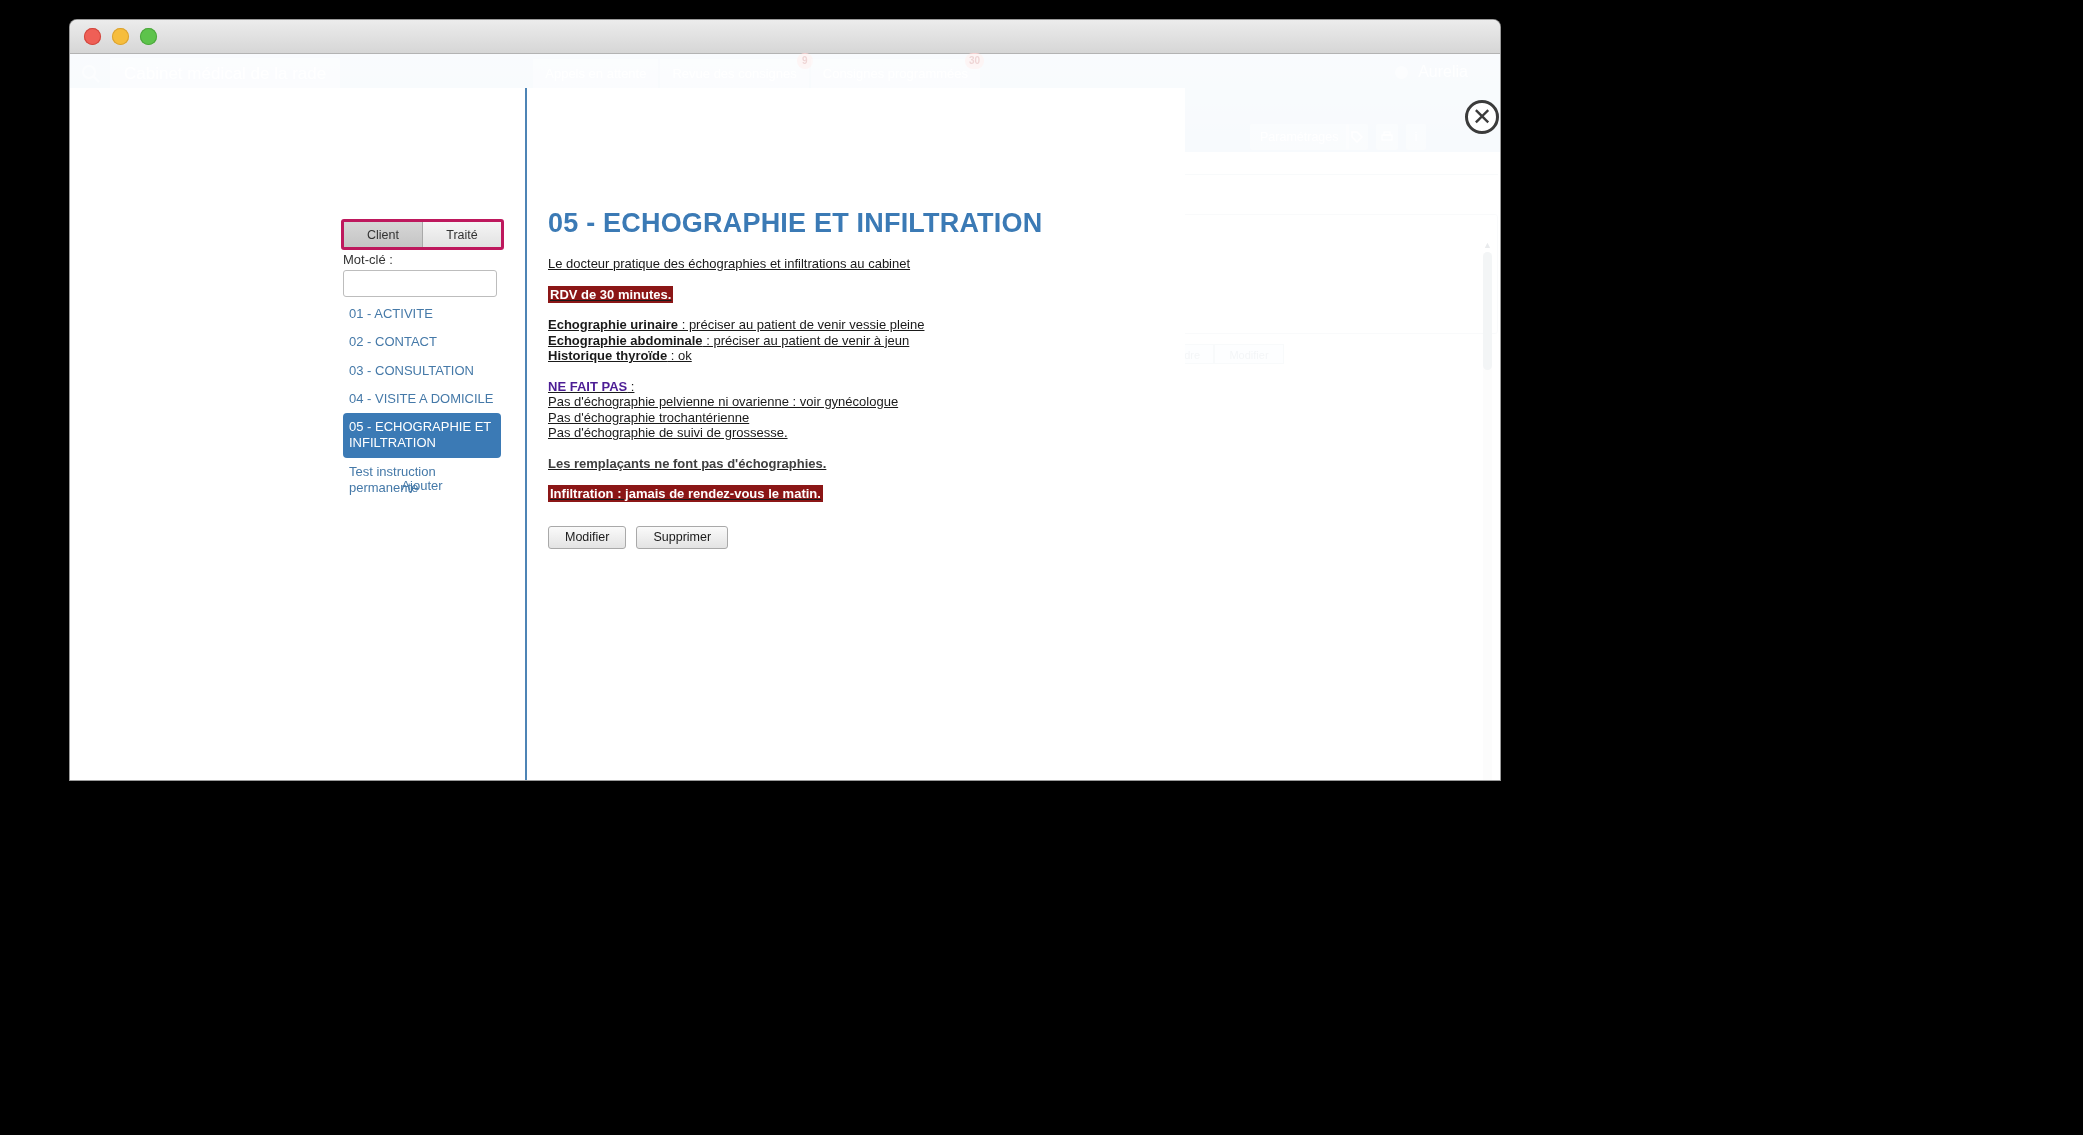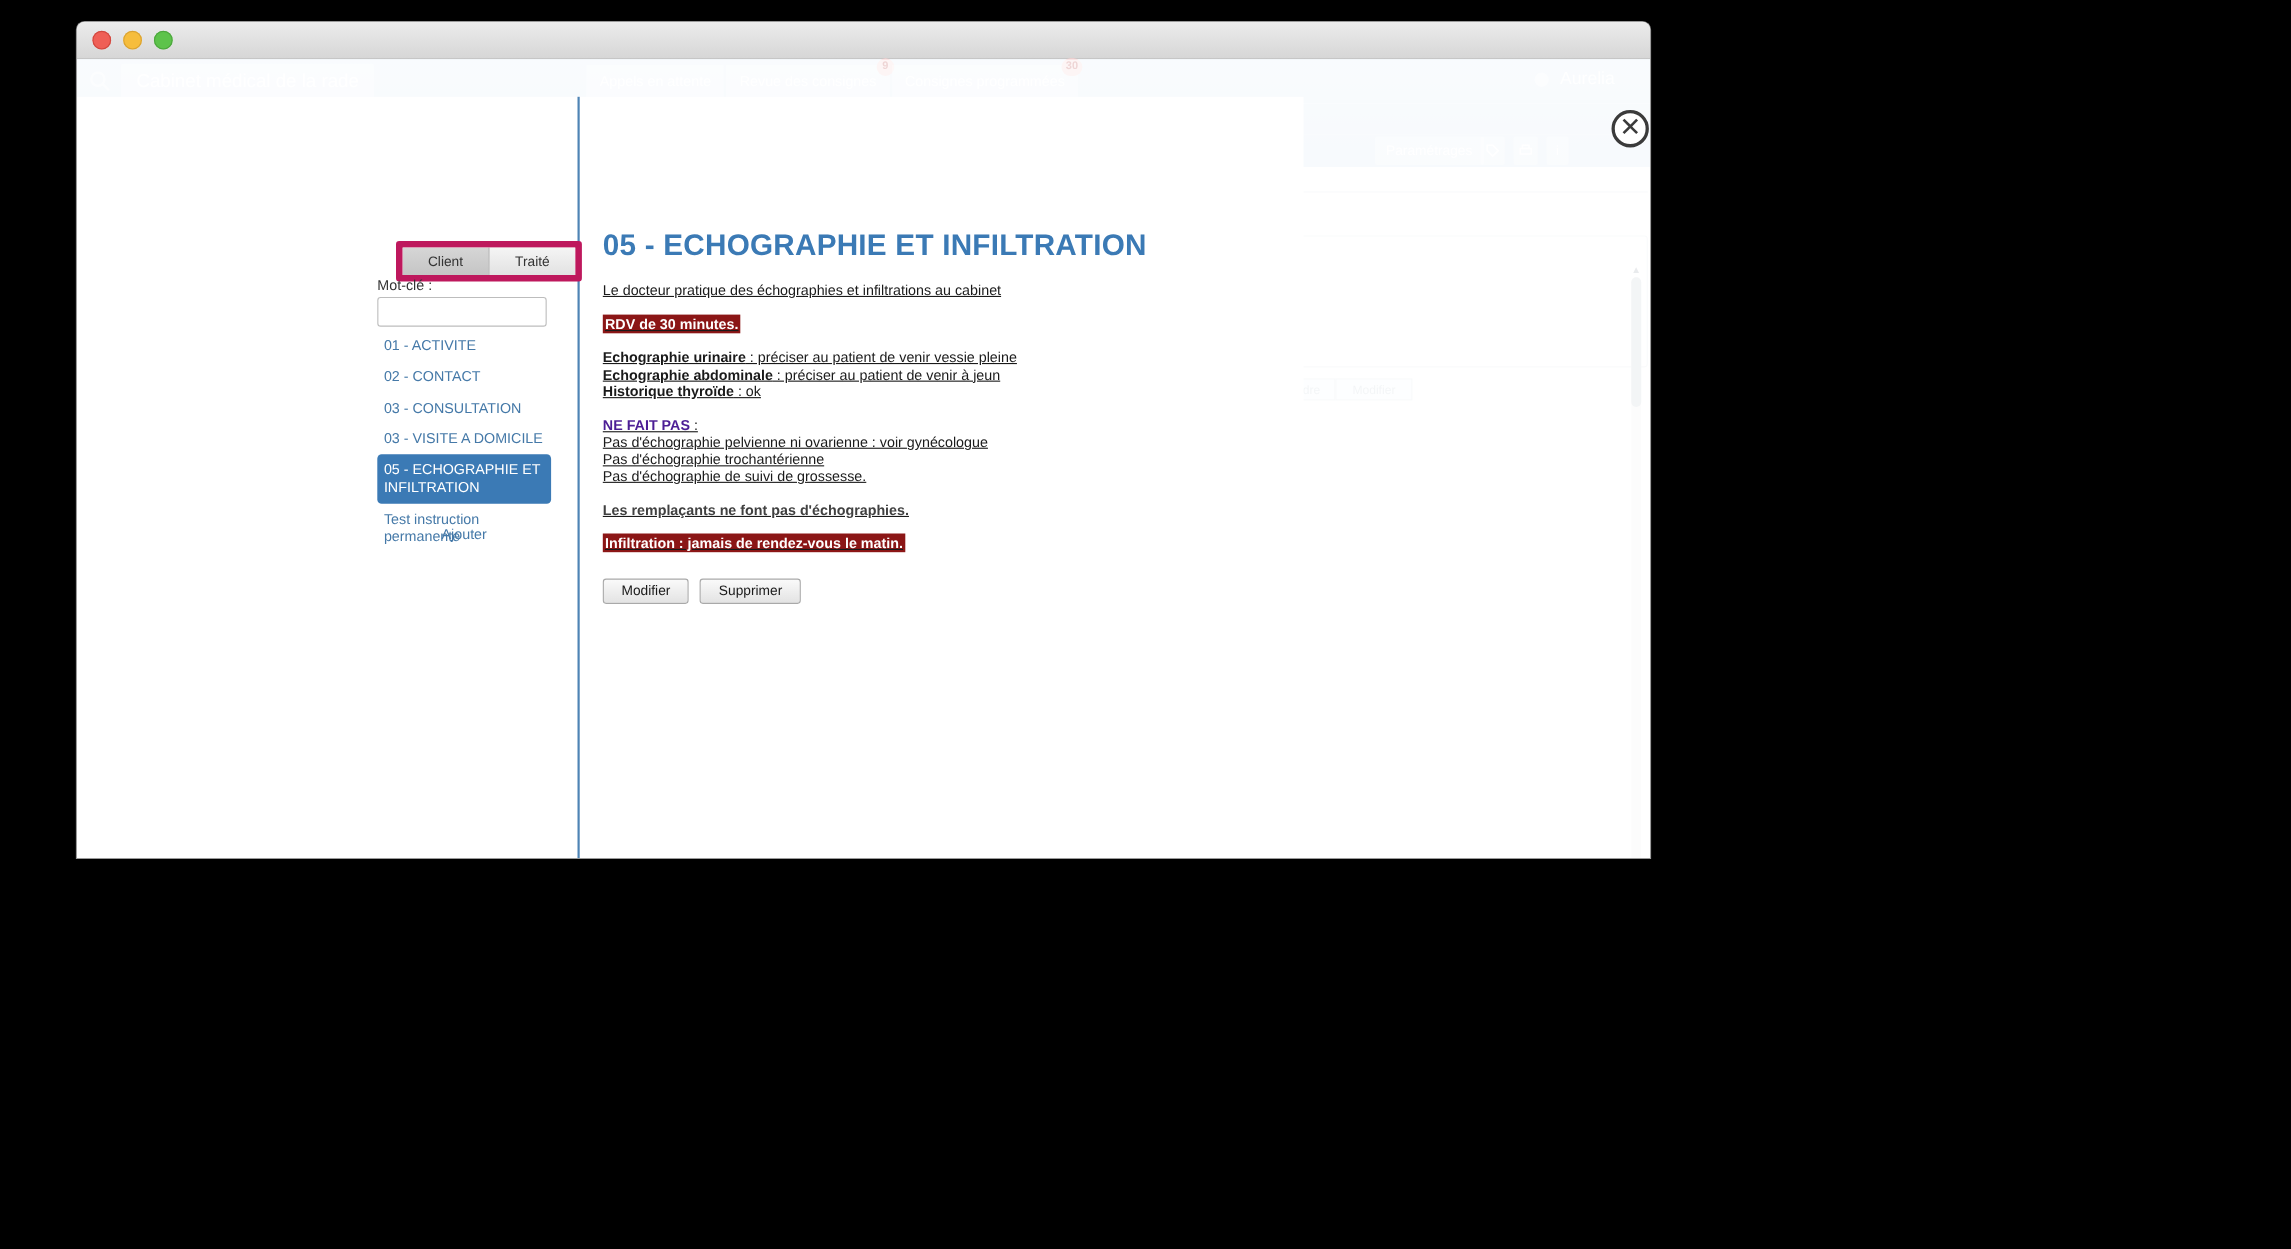--- a/index.html
+++ b/index.html
@@ -129,22 +129,22 @@
   .modal-divider{position:absolute;left:455px;top:0;width:2px;height:726px;background:#2f6fa8;opacity:.85;}
   .modal-close{
     position:absolute;left:1395px;top:46px;width:34px;height:34px;border-radius:50%;
     background:#fff;border:3px solid #3b3b3b;display:flex;align-items:center;justify-content:center;
     color:#3b3b3b;font-size:24px;line-height:1;font-family:"Liberation Sans",sans-serif;cursor:pointer;
     box-sizing:border-box;
   }
 
   
   .segwrap{
-    position:absolute;left:290px;top:131px;width:157px;height:25px;display:flex;
-    border:6px solid #be185d;border-radius:3px;overflow:hidden;
+    position:absolute;left:271px;top:131px;width:157px;height:25px;display:flex;
+    border:3px solid #be185d;border-radius:3px;overflow:hidden;
   }
   .segwrap div{
     flex:1;display:flex;align-items:center;justify-content:center;font-size:12.5px;color:#333;
     background:linear-gradient(#f5f5f5,#e2e2e2);cursor:pointer;
   }
   .segwrap div.on{background:linear-gradient(#d6d6d6,#c5c5c5);}
   .segwrap div + div{border-left:1px solid #a9a9a9;}
 
   .kw-label{position:absolute;left:273px;top:164px;font-size:13px;color:#333;}
   .kw-input{
@@ -332,21 +332,21 @@
           <div>Traité</div>
         </div>
 
         <div class="kw-label">Mot-clé :</div>
         <input class="kw-input" type="text" value="" style="">
 
         <div class="instr-list">
           <div class="instr-item">01 - ACTIVITE</div>
           <div class="instr-item">02 - CONTACT</div>
           <div class="instr-item">03 - CONSULTATION</div>
-          <div class="instr-item">03 - VISITE A DOMICILE</div>
+          <div class="instr-item">04 - VISITE A DOMICILE</div>
           <div class="instr-item selected">05 - ECHOGRAPHIE ET INFILTRATION</div>
           <div class="instr-item">Test instruction permanente</div>
         </div>
 
         <div class="add-link">Ajouter</div>
 
         <div class="doc">
           <h1>05 - ECHOGRAPHIE ET INFILTRATION</h1>
 
           <p>Le docteur pratique des échographies et infiltrations au cabinet</p>

